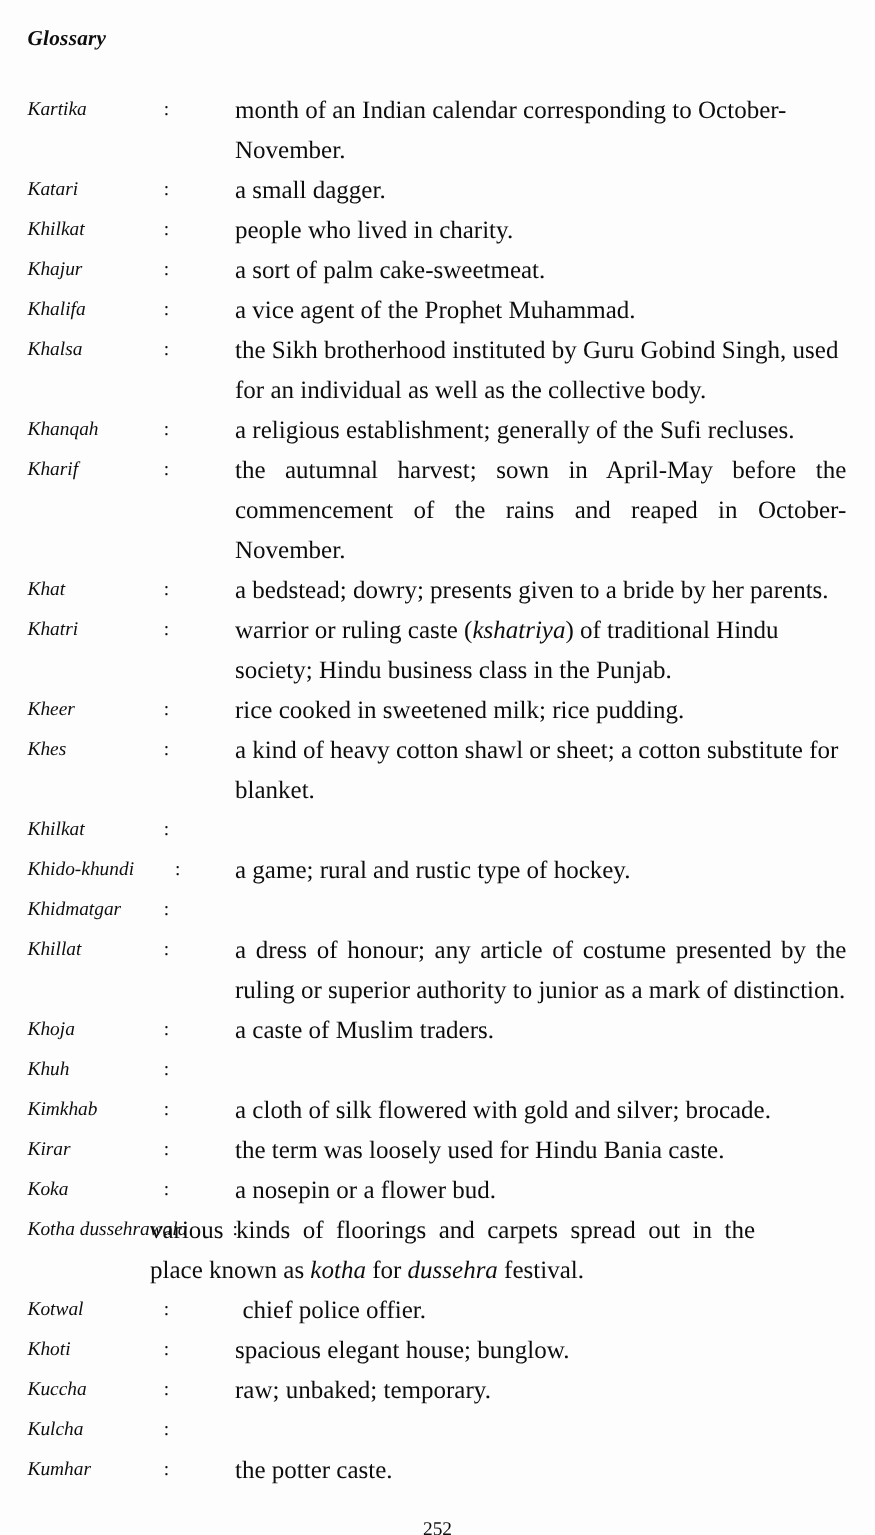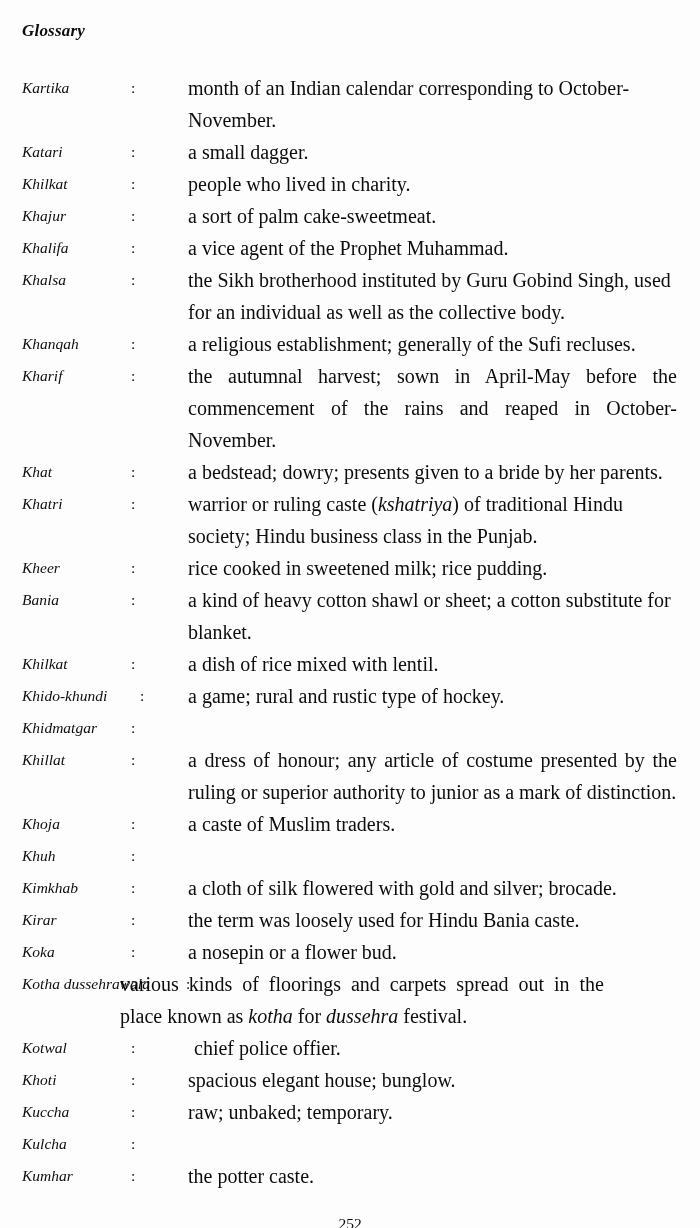--- a/index.html
+++ b/index.html
@@ -154,28 +154,27 @@
         <span class="entry-term">Khatri</span>
         <span class="entry-colon">:</span>
         <p class="entry-def"><span>warrior or ruling caste (</span><i>kshatriya</i><span>) of traditional Hindu society; Hindu business class in the Punjab.</span></p>
       </div>
       <div class="entry">
         <span class="entry-term">Kheer</span>
         <span class="entry-colon">:</span>
         <p class="entry-def">rice cooked in sweetened milk; rice pudding.</p>
       </div>
       <div class="entry">
-        <span class="entry-term">Bania</span>
+        <span class="entry-term">Khes</span>
         <span class="entry-colon">:</span>
         <p class="entry-def">a kind of heavy cotton shawl or sheet; a cotton substitute for blanket.</p>
       </div>
       <div class="entry">
         <span class="entry-term">Khilkat</span>
         <span class="entry-colon">:</span>
-        <p class="entry-def">a dish of rice mixed with lentil.</p>
       </div>
       <div class="entry term-wide">
         <span class="entry-term">Khido-khundi</span>
         <span class="entry-colon">:</span>
         <p class="entry-def">a game; rural and rustic type of hockey.</p>
       </div>
       <div class="entry def-indent">
         <span class="entry-term">Khidmatgar</span>
         <span class="entry-colon">:</span>
       </div>

